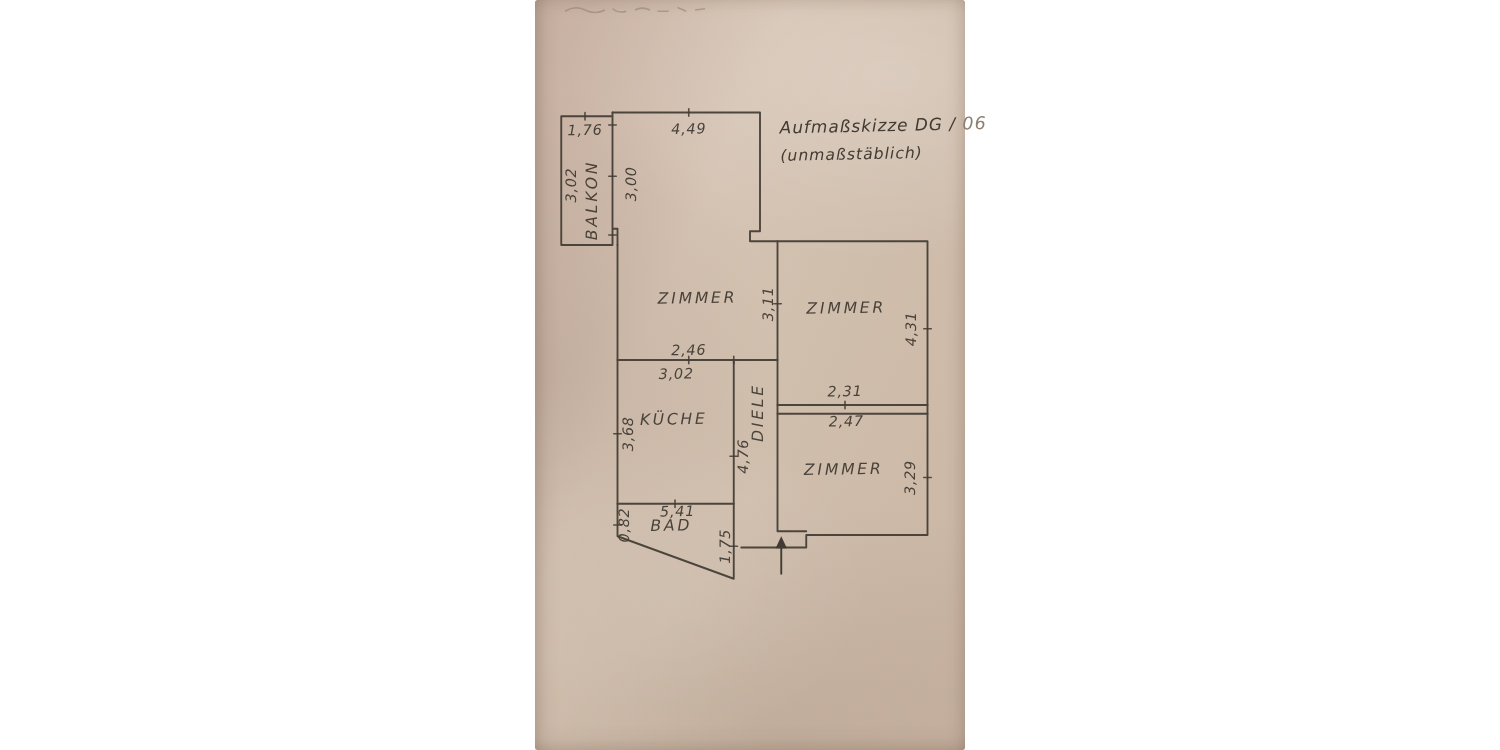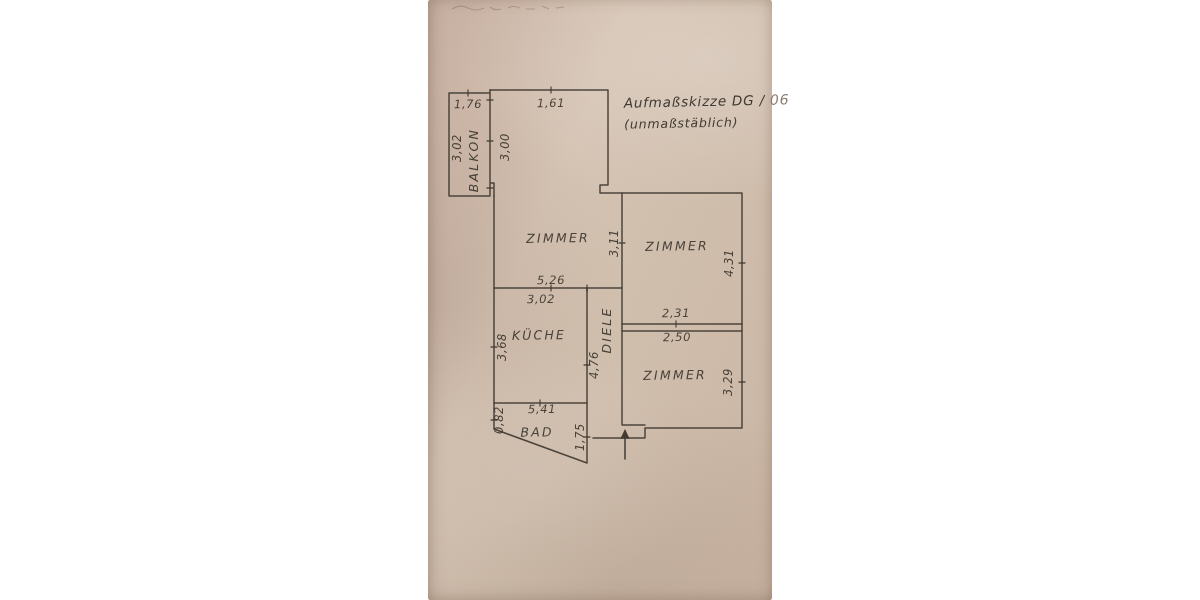--- a/index.html
+++ b/index.html
@@ -91,38 +91,38 @@
     <div class="title-block">
       <div class="title-line">
         <span>Aufmaßskizze DG</span>
         <span>/</span>
         <span class="title-number">06</span>
       </div>
       <div class="title-sub">(unmaßstäblich)</div>
     </div>
 
     <span class="lbl" style="left:40px;top:104px">1,76</span>
-    <span class="lbl" style="left:123px;top:103px">1,61</span>
+    <span class="lbl" style="left:123px;top:103px">4,49</span>
     <span class="lbl v" style="left:29px;top:148px">3,02</span>
     <span class="lbl v" style="left:77px;top:147px">3,00</span>
     <span class="lbl v" style="left:186px;top:243px">3,11</span>
     <span class="lbl v" style="left:301px;top:263px">4,31</span>
-    <span class="lbl" style="left:123px;top:280px">5,26</span>
+    <span class="lbl" style="left:123px;top:280px">2,46</span>
     <span class="lbl" style="left:113px;top:299px">3,02</span>
     <span class="lbl" style="left:248px;top:313px">2,31</span>
-    <span class="lbl" style="left:249px;top:337px">2,50</span>
+    <span class="lbl" style="left:249px;top:337px">2,47</span>
     <span class="lbl v" style="left:74px;top:347px">3,68</span>
     <span class="lbl v" style="left:166px;top:365px">4,76</span>
     <span class="lbl v" style="left:300px;top:382px">3,29</span>
     <span class="lbl" style="left:114px;top:409px">5,41</span>
     <span class="lbl v" style="left:71px;top:420px">0,82</span>
     <span class="lbl v" style="left:152px;top:437px">1,75</span>
 
     <span class="lbl room v" style="left:45px;top:160px">BALKON</span>
     <span class="lbl room" style="left:130px;top:238px">ZIMMER</span>
     <span class="lbl room" style="left:249px;top:246px">ZIMMER</span>
     <span class="lbl room v" style="left:178px;top:330px">DIELE</span>
     <span class="lbl room" style="left:111px;top:335px">KÜCHE</span>
     <span class="lbl room" style="left:247px;top:375px">ZIMMER</span>
-    <span class="lbl room" style="left:109px;top:432px">BAD</span>
+    <span class="lbl room" style="left:109px;top:420px">BAD</span>
 
   </div>
 </div>
 
 </body></html>

